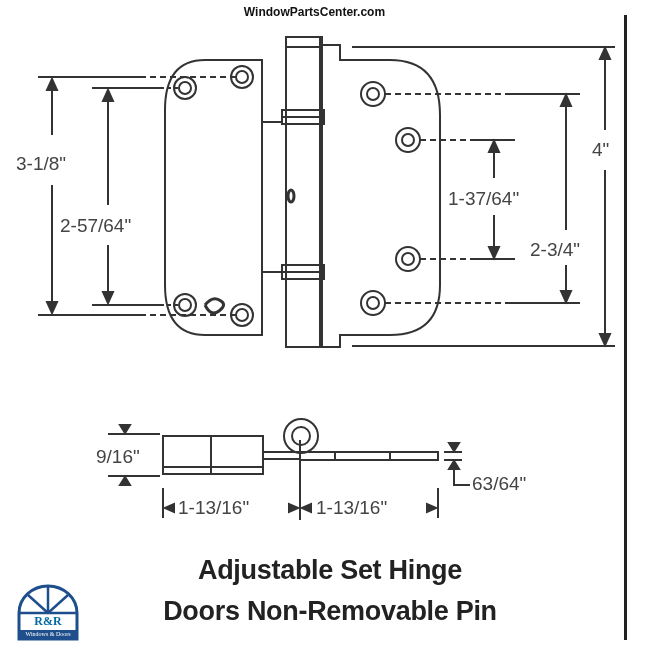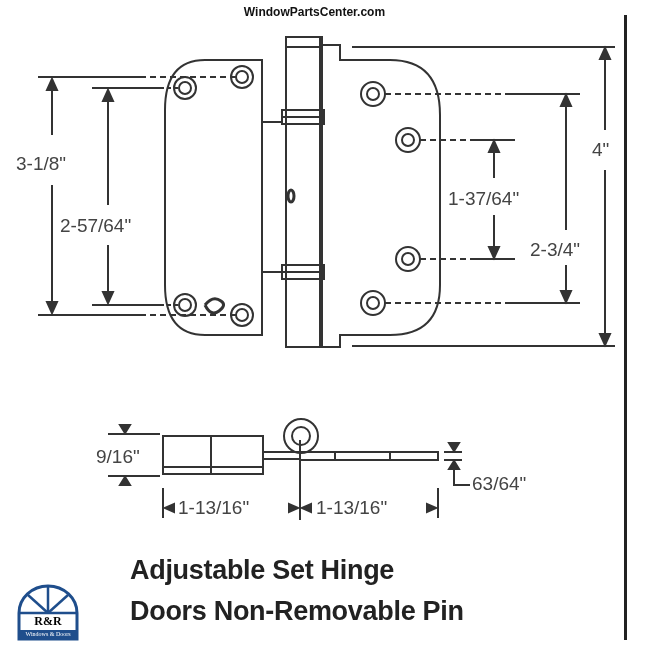--- a/index.html
+++ b/index.html
@@ -1,20 +1,20 @@
 <!DOCTYPE html>
 <html><head>
 <meta charset="utf-8">
 <style>
   html,body{margin:0;padding:0;background:#fff;}
   body{width:645px;height:645px;position:relative;overflow:hidden;font-family:"Liberation Sans",sans-serif;}
   .site{position:absolute;top:5px;left:0;width:629px;text-align:center;font-weight:bold;font-size:12px;color:#111;}
   svg.diagram{position:absolute;left:0;top:0;}
   .dim{font-family:"Liberation Sans",sans-serif;font-size:19px;fill:#444;}
-  .title{position:absolute;left:130px;width:400px;font-weight:bold;font-size:27px;color:#222;letter-spacing:-0.3px;}
+  .title{position:absolute;left:130px;width:400px;text-align:center;font-weight:bold;font-size:27px;color:#222;letter-spacing:-0.3px;}
   .t1{top:555px;}
   .t2{top:596px;}
   .logo{position:absolute;left:16px;top:583px;width:64px;height:58px;}
   .rborder{position:absolute;left:624px;top:15px;width:3px;height:625px;background:#222;}
 </style>
 </head>
 <body>
 
 <div class="site">WindowPartsCenter.com</div>
 <div class="rborder"></div>
@@ -152,15 +152,15 @@
   <svg width="64" height="58" viewBox="0 0 64 58">
     <path d="M3,56 L3,30 A29,27 0 0 1 61,30 L61,56 Z" fill="#fff" stroke="#1f4e8c" stroke-width="3"></path>
     <g stroke="#1f4e8c" stroke-width="2.5">
       <line x1="3" y1="30" x2="61" y2="30"></line>
       <line x1="32" y1="30" x2="32" y2="4"></line>
       <line x1="32" y1="30" x2="12" y2="12"></line>
       <line x1="32" y1="30" x2="52" y2="12"></line>
     </g>
     <rect x="3" y="47" width="58" height="9" fill="#1f4e8c"></rect>
   </svg>
-  <div style="position:absolute;left:0;top:31px;width:64px;text-align:center;font-family:'Liberation Serif',serif;font-weight:bold;font-size:12px;color:#000000;">R&amp;R</div>
+  <div style="position:absolute;left:0;top:31px;width:64px;text-align:center;font-family:'Liberation Serif',serif;font-weight:bold;font-size:12px;color:#0369a1;">R&amp;R</div>
   <div style="position:absolute;left:0;top:48px;width:64px;text-align:center;font-family:'Liberation Serif',serif;font-size:6px;color:#fff;">Windows &amp; Doors</div>
 </div>
 
 </body></html>

